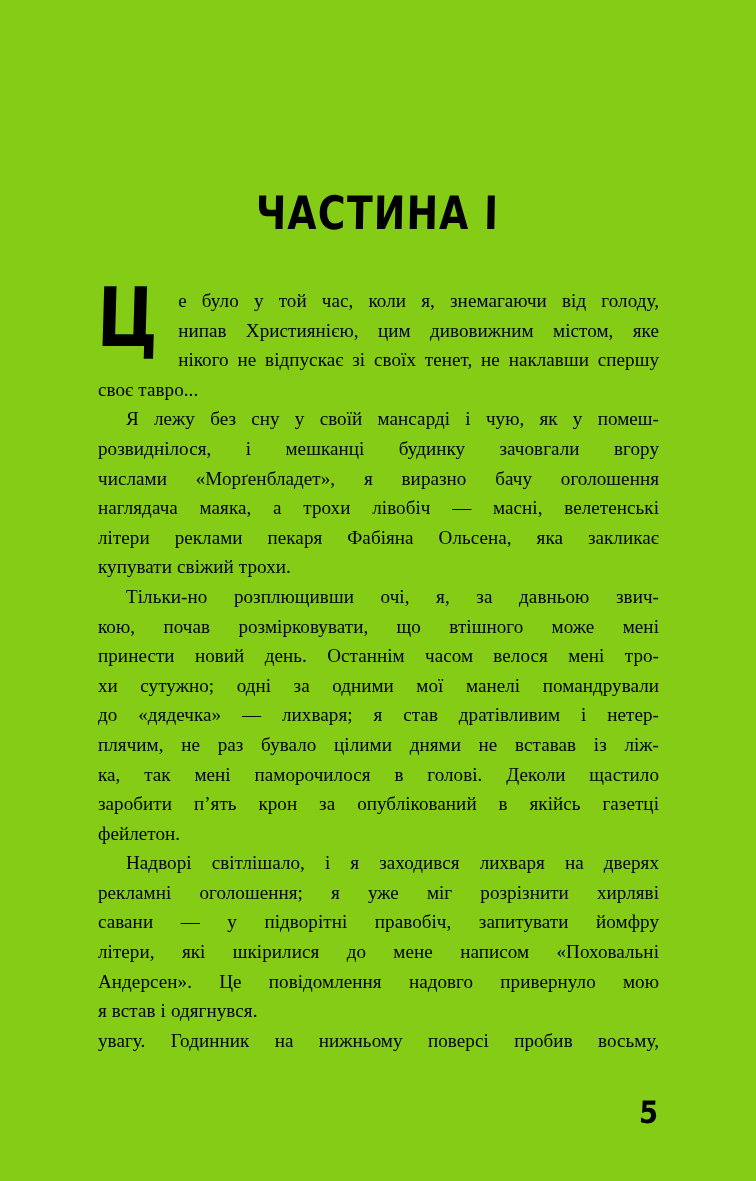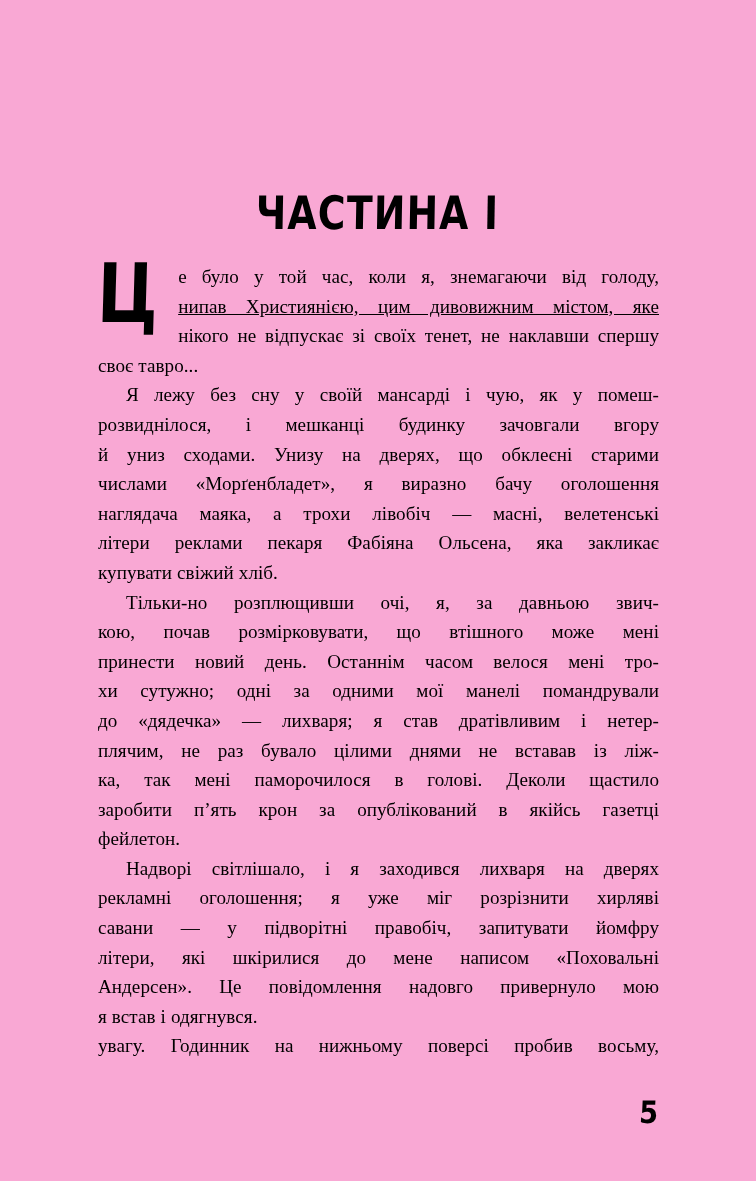--- a/index.html
+++ b/index.html
@@ -14,21 +14,21 @@
     position: relative;
     overflow: hidden;
     font-family: "Liberation Serif", "DejaVu Serif", serif;
     color: #000000;
     -webkit-font-smoothing: antialiased;
   }
 
   .page {
     position: absolute;
     inset: 0;
-    background: #f9a8d4;
+    background: #84cc16;
   }
 
   
   .chapter-title {
     position: absolute;
     left: 0;
     right: 0;
     top: 158px;
     text-align: center;
     font-family: "DejaVu Sans", "Liberation Sans", sans-serif;
@@ -86,22 +86,22 @@
     line-height: 60px;
     height: 60px;
     margin: 2px 4px 0 0;
     padding: 0;
     color: #000000;
     transform: scaleX(0.80) skewX(-2deg);
     transform-origin: left top;
     display: block;
   }
 
-  .para-first .ln.l1 { padding-left: 50px; }
-  .para-first .ln.l2 { padding-left: 52px; text-decoration: underline; }
+  .para-first .ln.l1 { padding-left: 50px; margin-top: 24px; }
+  .para-first .ln.l2 { padding-left: 52px; }
 
   
   .folio {
     position: absolute;
     left: 98px;
     width: 561px;
     top: 1096px;
     text-align: right;
     font-family: "DejaVu Sans", "Liberation Sans", sans-serif;
     font-weight: 700;
@@ -125,25 +125,24 @@
       <span class="dropcap">Ц</span>
       <span class="ln l1">е було у той час, коли я, знемагаючи від голоду,</span>
       <span class="ln l2">нипав Християнією, цим дивовижним містом, яке</span>
       <span class="ln">нікого не відпускає зі своїх тенет, не наклавши спершу</span>
       <span class="ln last">своє тавро...</span>
     </p>
 
     <p class="para">
       <span class="ln indent">Я лежу без сну у своїй мансарді і чую, як у помеш-</span>
       <span class="ln">розвиднілося, і мешканці будинку зачовгали вгору</span>
-      <span class="ln">й униз сходами. Унизу на дверях, що обклеєні старими</span>
       <span class="ln">числами «Морґенбладет», я виразно бачу оголошення</span>
       <span class="ln">наглядача маяка, а трохи лівобіч — масні, велетенські</span>
       <span class="ln">літери реклами пекаря Фабіяна Ольсена, яка закликає</span>
-      <span class="ln last">купувати свіжий хліб.</span>
+      <span class="ln last">купувати свіжий трохи.</span>
     </p>
 
     <p class="para">
       <span class="ln indent">Тільки-но розплющивши очі, я, за давньою звич-</span>
       <span class="ln">кою, почав розмірковувати, що втішного може мені</span>
       <span class="ln">принести новий день. Останнім часом велося мені тро-</span>
       <span class="ln">хи сутужно; одні за одними мої манелі помандрували</span>
       <span class="ln">до «дядечка» — лихваря; я став дратівливим і нетер-</span>
       <span class="ln">плячим, не раз бувало цілими днями не вставав із ліж-</span>
       <span class="ln">ка, так мені паморочилося в голові. Деколи щастило</span>

